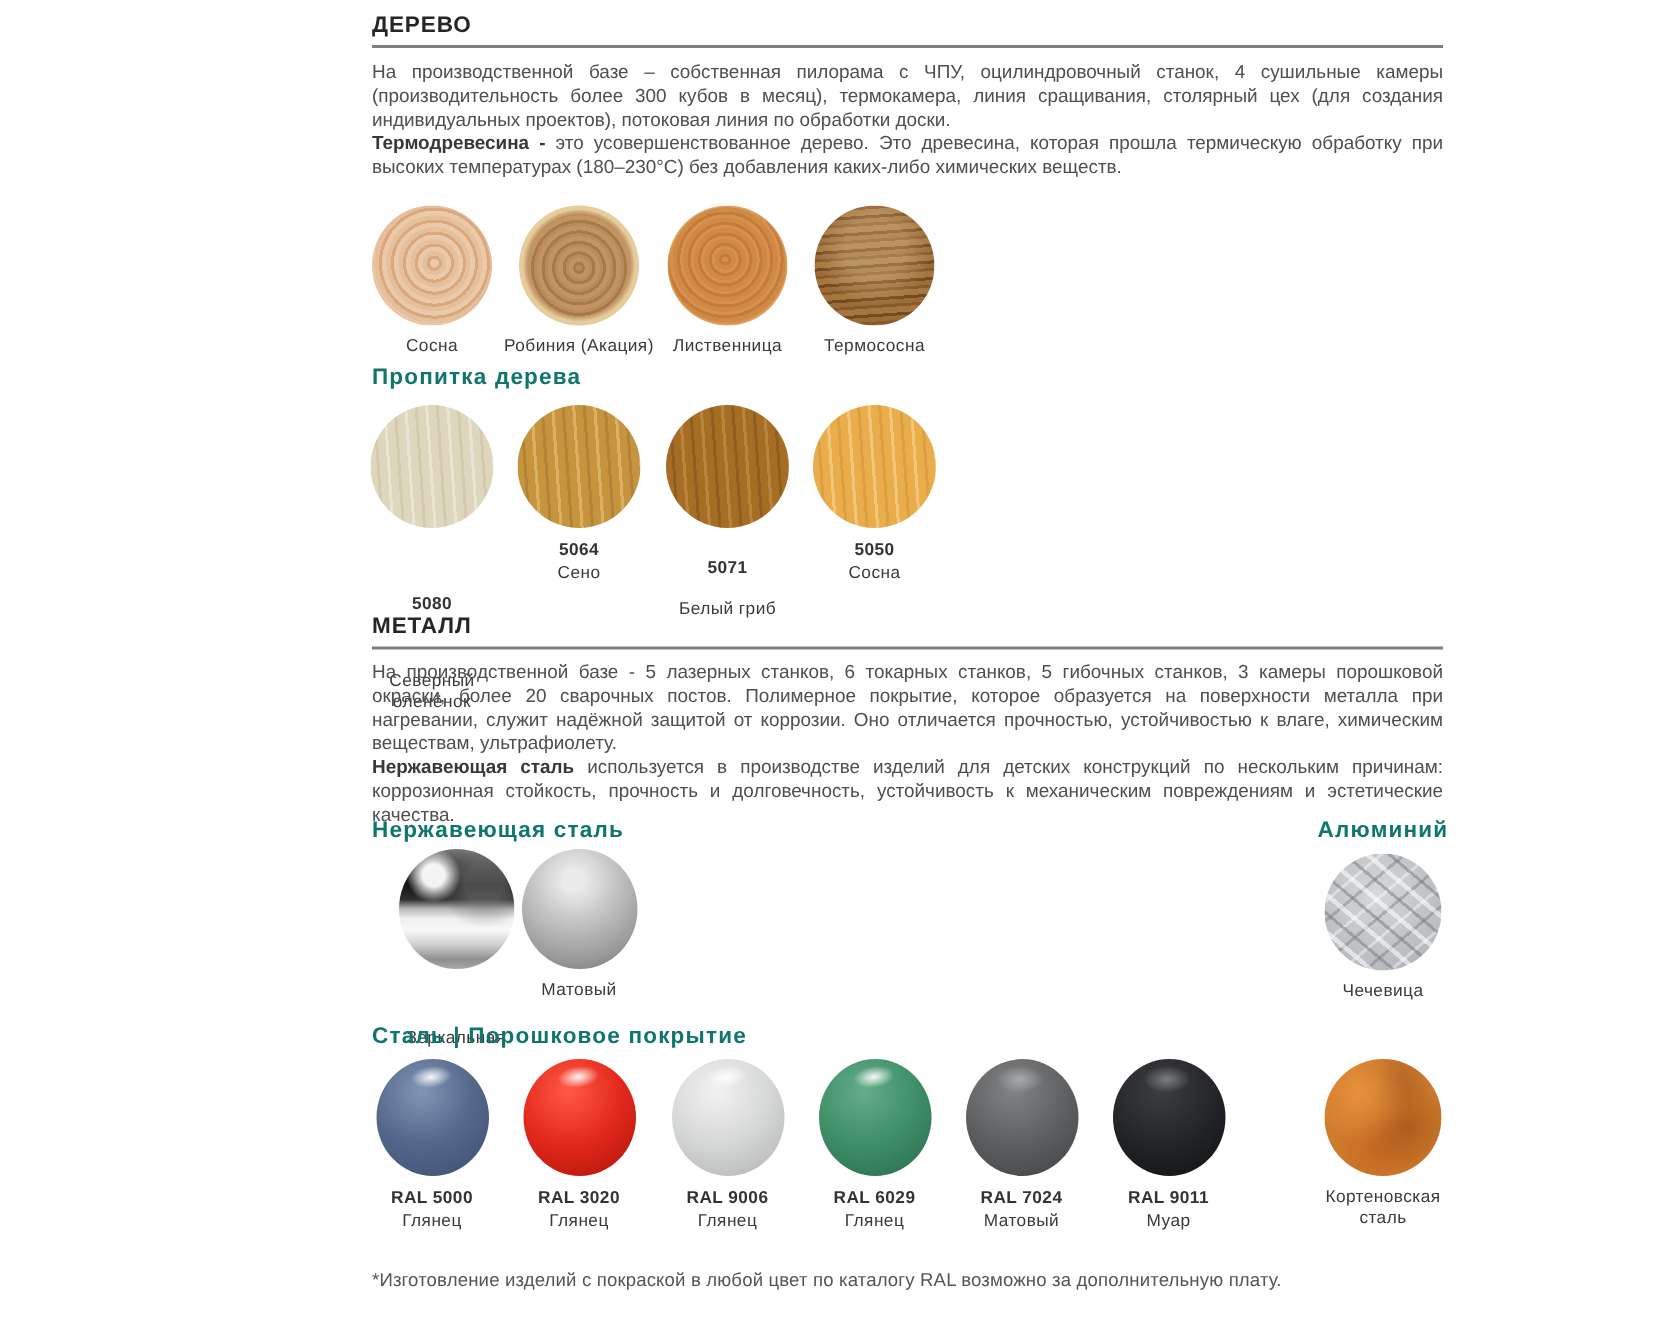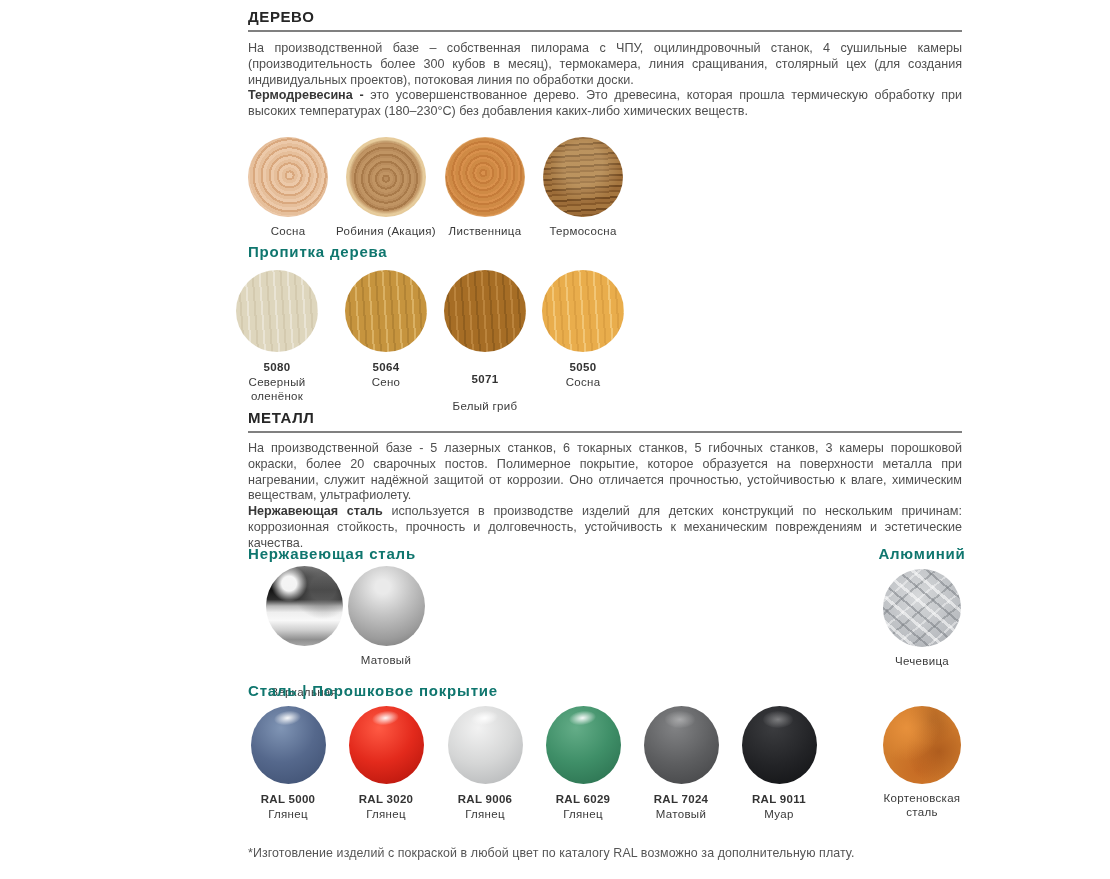--- a/index.html
+++ b/index.html
@@ -118,21 +118,21 @@
     </div>
     <div class="cell" style="left:583px;">
       <div class="circle tex-thermo"></div>
       <div class="cap">Термососна</div>
     </div>
   </div>
 
   <h3 class="sub-title" style="left:248px;top:243px;">Пропитка дерева</h3>
 
   <div class="row" style="top:270px;">
-    <div class="cell" style="left:277px;">
+    <div class="cell" style="left:288px;gap:36px;">
       <div class="circle grain tex-5080"></div>
       <div class="cap code">5080</div>
       <div class="cap sub narrow">Северный оленёнок</div>
     </div>
     <div class="cell" style="left:386px;justify-content:flex-end;">
       <div class="circle grain tex-5064"></div>
       <div class="cap code">5064</div>
       <div class="cap sub">Сено</div>
     </div>
     <div class="cell" style="left:485px;gap:12px;">

